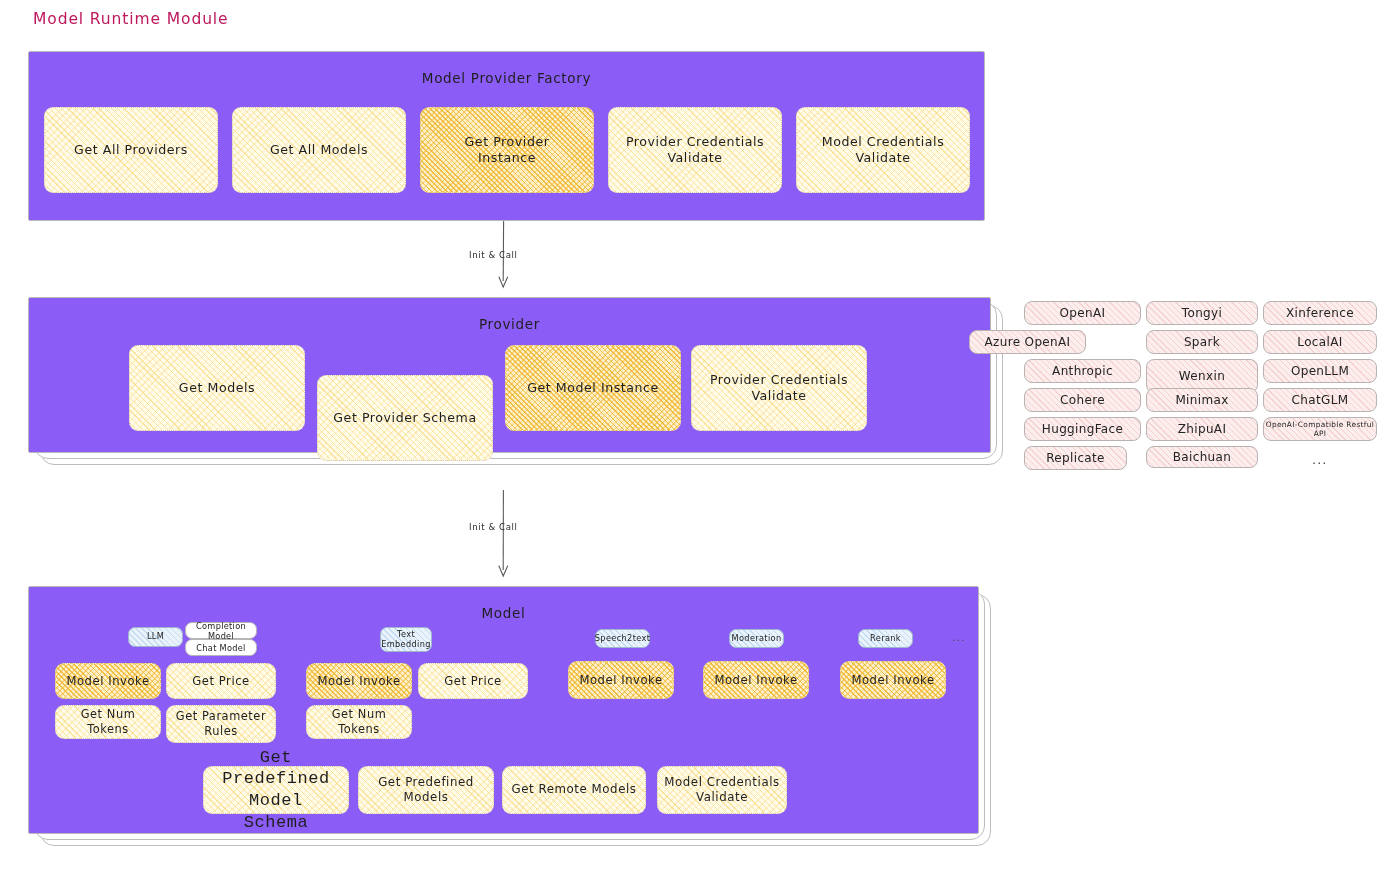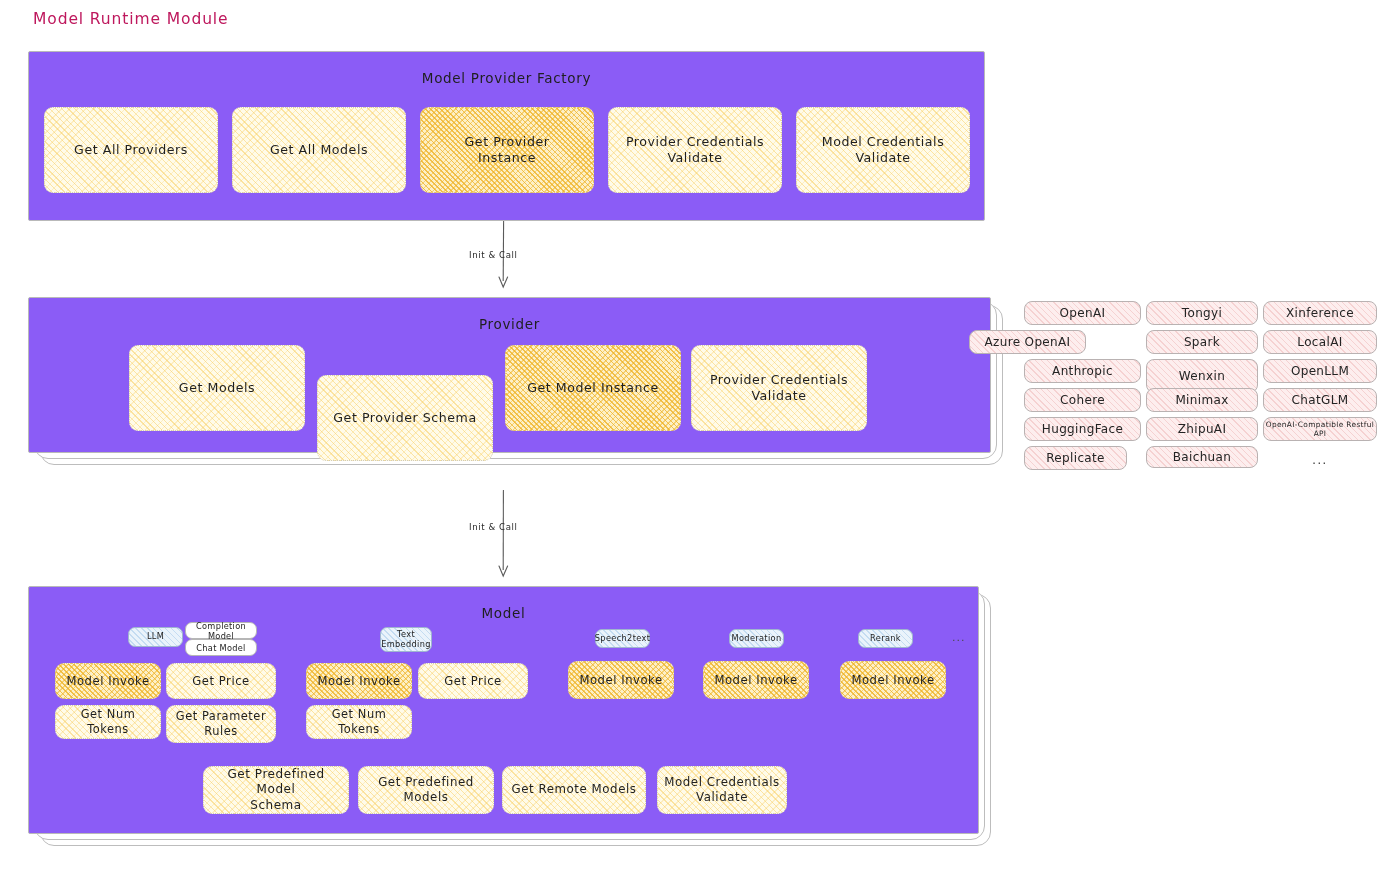--- a/index.html
+++ b/index.html
@@ -334,21 +334,21 @@
 
   <div class="tag-blue hand" style="left:858px; top:629px; width:55px; height:19px;">
     <span>Rerank</span>
   </div>
   <div class="node hand hl" style="left:840px; top:661px; width:106px; height:38px; font-size:11.6px;">
     <span>Model Invoke</span>
   </div>
 
   <div class="ellipsis-mark hand" style="left:952px; top:631px; font-size:11px;">...</div>
 
-  <div class="node hand" style="left:203px; top:766px; width:146px; height:48px; font-size:12px;">
+  <div class="node hand" style="left:203px; top:766px; width:146px; height:48px; font-size:17px;font-family:Liberation Mono, monospace;">
     <span class="multi">Get Predefined Model<br>Schema</span>
   </div>
   <div class="node hand" style="left:358px; top:766px; width:136px; height:48px; font-size:11.8px;">
     <span class="multi">Get Predefined<br>Models</span>
   </div>
   <div class="node hand" style="left:502px; top:766px; width:144px; height:48px; font-size:11.8px;">
     <span>Get Remote Models</span>
   </div>
   <div class="node hand" style="left:657px; top:766px; width:130px; height:48px; font-size:11.8px;">
     <span class="multi">Model Credentials<br>Validate</span>

